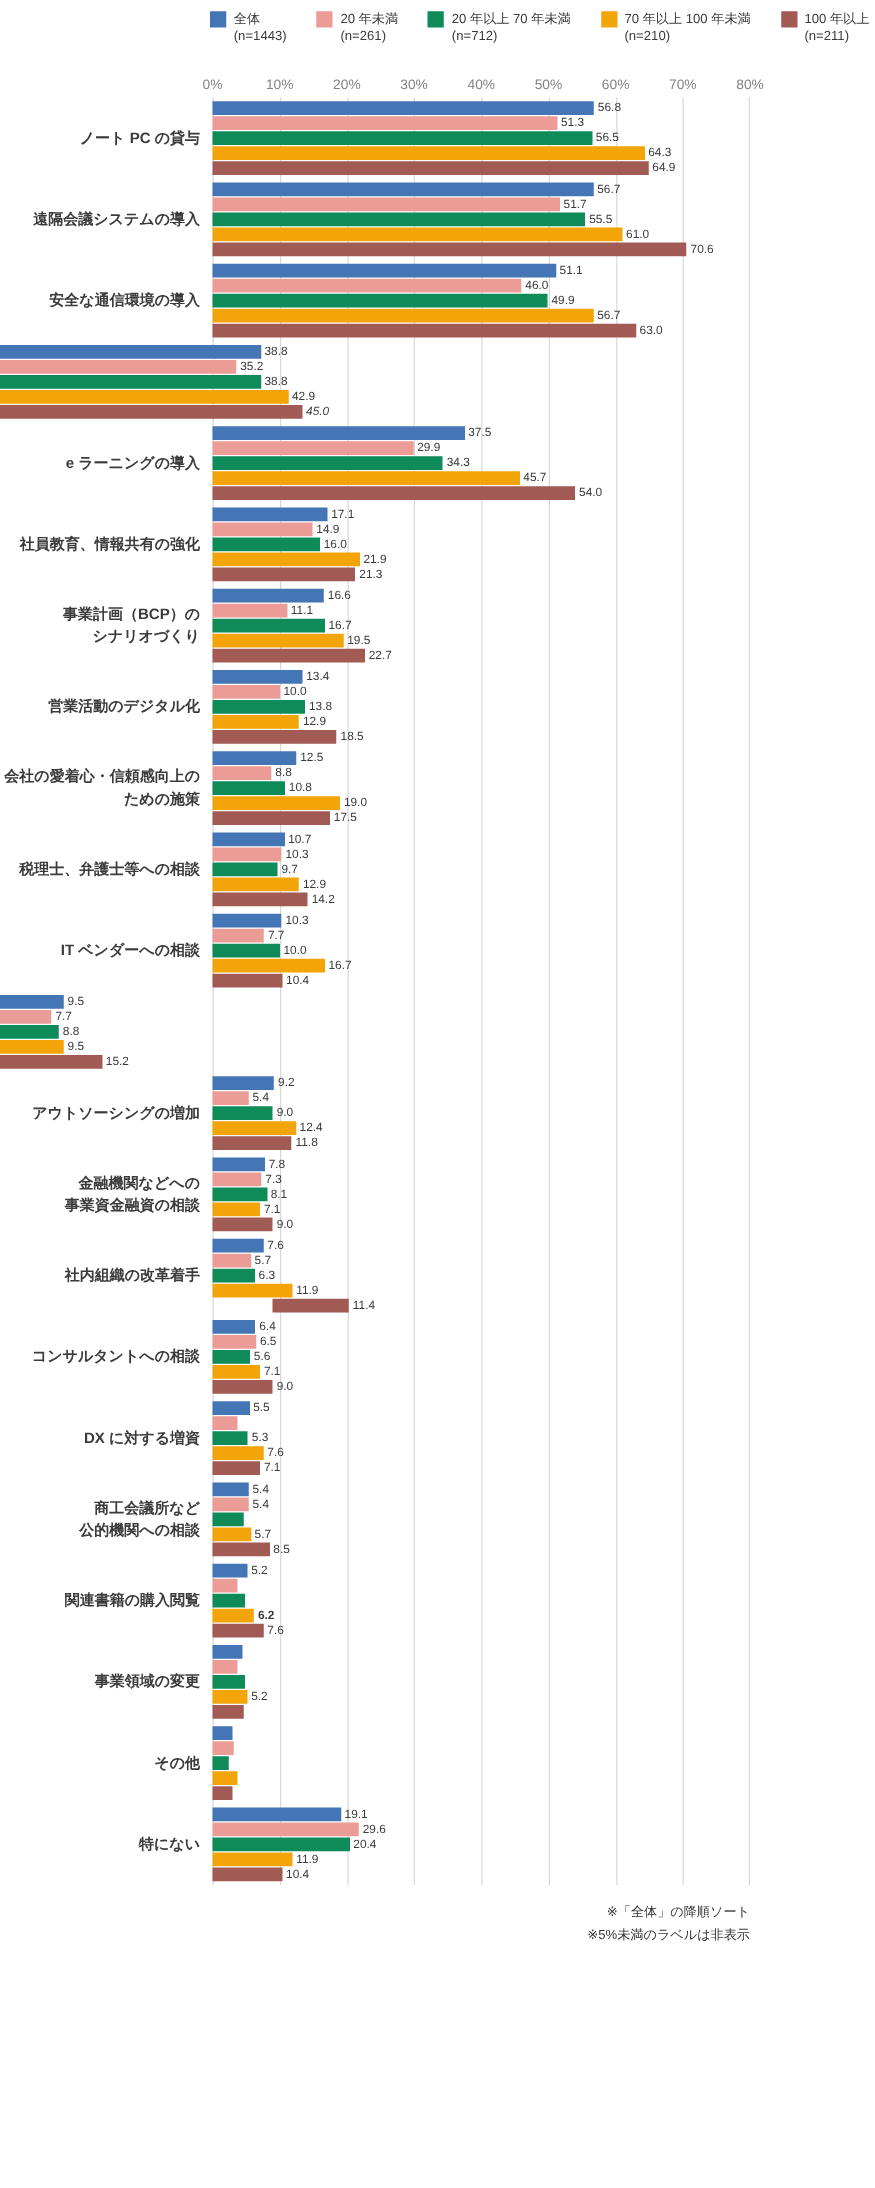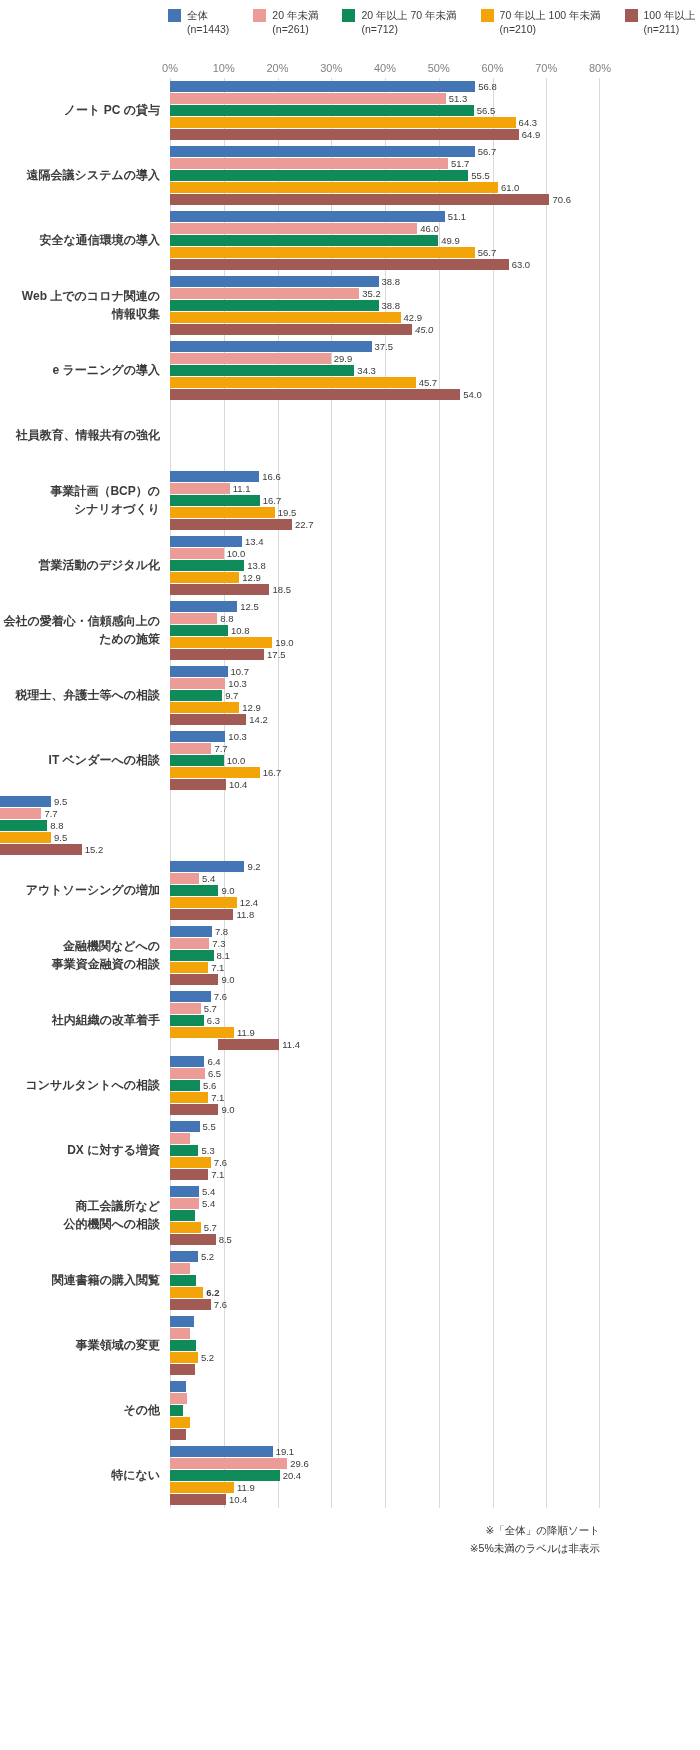--- a/index.html
+++ b/index.html
@@ -157,24 +157,20 @@
             </div>
             <div class="bar" style="width: 70.875%; background: rgb(242, 164, 8);">
               <span class="val">56.7</span>
             </div>
             <div class="bar" style="width: 78.75%; background: rgb(162, 90, 84);">
               <span class="val">63.0</span>
             </div>
           </div>
         </div>
         <div class="row">
-          <div class="cat">
-            <div>Web 上でのコロナ関連の</div>
-            <div>情報収集</div>
-          </div>
           <div class="bars">
             <div class="bar" style="width: 48.5%; background: rgb(68, 117, 180);">
               <span class="val">38.8</span>
             </div>
             <div class="bar" style="width: 44%; background: rgb(236, 156, 150);">
               <span class="val">35.2</span>
             </div>
             <div class="bar" style="width: 48.5%; background: rgb(14, 139, 88);">
               <span class="val">38.8</span>
             </div>
@@ -205,20 +201,37 @@
             </div>
             <div class="bar" style="width: 67.5%; background: rgb(162, 90, 84);">
               <span class="val">54.0</span>
             </div>
           </div>
         </div>
         <div class="row">
           <div class="cat">
             <div>社員教育、情報共有の強化</div>
           </div>
+          <div class="bars">
+            <div class="bar" style="width: 21.375%; background: rgb(68, 117, 180);">
+              <span class="val">17.1</span>
+            </div>
+            <div class="bar" style="width: 18.625%; background: rgb(236, 156, 150);">
+              <span class="val">14.9</span>
+            </div>
+            <div class="bar" style="width: 20%; background: rgb(14, 139, 88);">
+              <span class="val">16.0</span>
+            </div>
+            <div class="bar" style="width: 27.375%; background: rgb(242, 164, 8);">
+              <span class="val">21.9</span>
+            </div>
+            <div class="bar" style="width: 26.625%; background: rgb(162, 90, 84);">
+              <span class="val">21.3</span>
+            </div>
+          </div>
         </div>
         <div class="row">
           <div class="cat">
             <div>事業計画（BCP）の</div>
             <div>シナリオづくり</div>
           </div>
           <div class="bars">
             <div class="bar" style="width: 20.75%; background: rgb(68, 117, 180);">
               <span class="val">16.6</span>
             </div>
@@ -342,21 +355,21 @@
             <div class="bar" style="width: 19%; background: rgb(162, 90, 84);">
               <span class="val">15.2</span>
             </div>
           </div>
         </div>
         <div class="row">
           <div class="cat">
             <div>アウトソーシングの増加</div>
           </div>
           <div class="bars">
-            <div class="bar" style="width: 11.5%; background: rgb(68, 117, 180); padding-left: 25px;">
+            <div class="bar" style="width: 11.5%; background: rgb(68, 117, 180);">
               <span class="val">9.2</span>
             </div>
             <div class="bar" style="width: 6.75%; background: rgb(236, 156, 150);">
               <span class="val">5.4</span>
             </div>
             <div class="bar" style="width: 11.25%; background: rgb(14, 139, 88);">
               <span class="val">9.0</span>
             </div>
             <div class="bar" style="width: 15.5%; background: rgb(242, 164, 8);">
               <span class="val">12.4</span>

